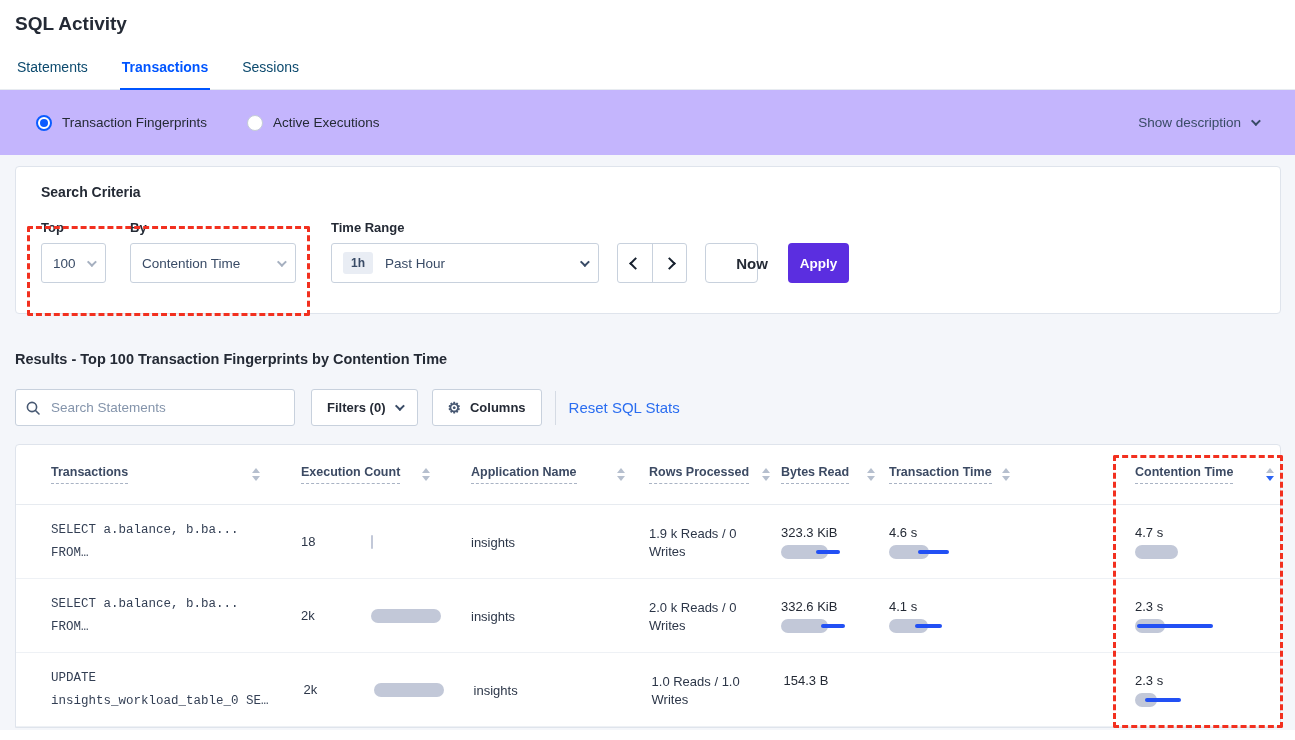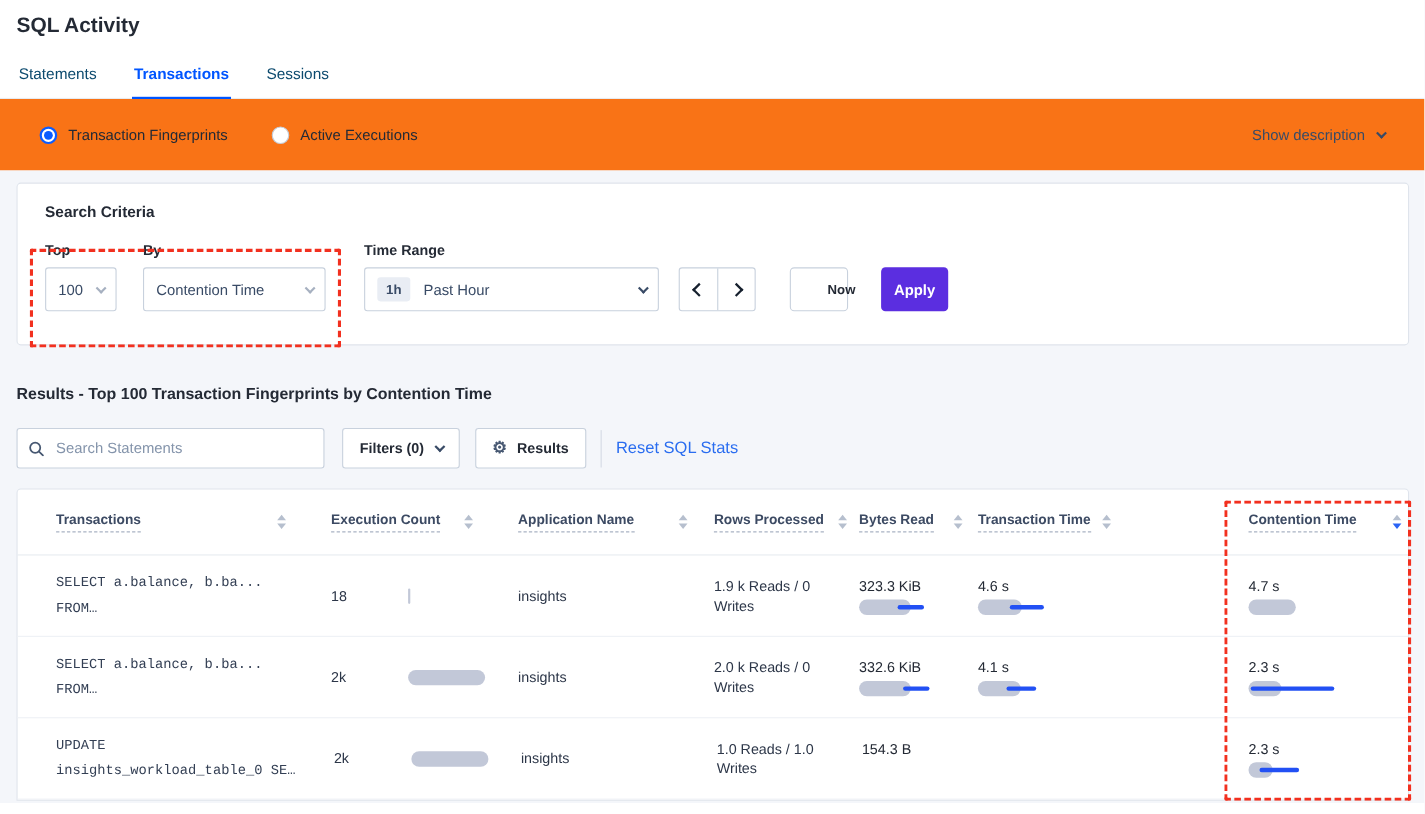--- a/index.html
+++ b/index.html
@@ -8,21 +8,21 @@
     width:1295px; height:740px; overflow:hidden; position:relative;
     font-family:"Liberation Sans", sans-serif; background:#fff; color:#242a35;
   }
   
   .topbar { padding:13px 15px 0 15px; }
   .page-title { font-size:19px; font-weight:700; margin:0; color:#242a35; }
   .tabs { display:flex; gap:30px; padding:0 15px; margin-top:24px; border-bottom:1px solid #e7ebf0; }
   .tab { font-size:14px; color:#0c4a6e; padding:0 2px 13px 2px; cursor:pointer; }
   .tab.active { color:#0055ff; font-weight:700; border-bottom:2px solid #0055ff; margin-bottom:-1px; }
   
-  .toggle-bar { height:65px; display:flex; align-items:center; padding:0 37px 0 36px; background:#f97316; }
+  .toggle-bar { height:65px; display:flex; align-items:center; padding:0 37px 0 36px; background:#c4b5fd; }
   .radio-group { display:flex; align-items:center; }
   .radio-group + .radio-group { margin-left:40px; }
   .radio-outer { width:16px; height:16px; border-radius:50%; border:2px solid #0b5cff; display:flex; align-items:center; justify-content:center; background:#fff; flex:0 0 16px; }
   .radio-outer .dot { width:8px; height:8px; border-radius:50%; background:#0b5cff; }
   .radio-outer.off { border:1.5px solid #c4ccd8; }
   .radio-label { margin-left:10px; font-size:13.5px; color:#242a35; }
   .show-desc { margin-left:auto; display:flex; align-items:center; gap:10px; font-size:13.5px; color:#394b66; cursor:pointer; }
   
   .chev-down { width:7px; height:7px; border-right:2px solid #394b66; border-bottom:2px solid #394b66; transform:rotate(45deg) translateY(-2px); }
   .chev-down.light { border-color:#a6b0c0; }
@@ -36,21 +36,21 @@
   .field label { display:block; font-size:13px; font-weight:700; color:#242a35; margin-bottom:8px; }
   .select { height:40px; border:1px solid #c8d1dd; border-radius:3px; background:#fff; display:flex; align-items:center; justify-content:space-between; padding:0 11px; font-size:13.5px; color:#394b66; cursor:pointer; }
   .f-top { width:65px; }
   .f-by { width:166px; margin-left:24px; }
   .f-time { width:268px; margin-left:35px; }
   .time-left { display:flex; align-items:center; gap:12px; }
   .time-badge { background:#e9edf4; border-radius:3px; font-size:12px; font-weight:700; color:#394b66; padding:4px 8px; }
   .pager { margin-left:18px; align-self:flex-end; display:flex; height:40px; border:1px solid #c8d1dd; border-radius:3px; background:#fff; }
   .pager-btn { width:34px; display:flex; align-items:center; justify-content:center; cursor:pointer; }
   .pager-btn + .pager-btn { border-left:1px solid #c8d1dd; }
-  .now-btn { margin-left:31px; align-self:flex-end; height:40px; width:53px; border:1px solid #c8d1dd; border-radius:4px; background:#fff; font-size:12px; font-weight:600; color:#242a35; display:flex; align-items:center; justify-content:center; cursor:pointer;padding-left:41px; }
+  .now-btn { margin-left:18px; align-self:flex-end; height:40px; width:53px; border:1px solid #c8d1dd; border-radius:4px; background:#fff; font-size:15px; font-weight:600; color:#242a35; display:flex; align-items:center; justify-content:center; cursor:pointer;padding-left:41px; }
   .apply-btn { margin-left:30px; align-self:flex-end; height:40px; width:61px; border:none; border-radius:4px; background:#5b2ee0; color:#fff; font-size:13.5px; font-weight:600; display:flex; align-items:center; justify-content:center; cursor:pointer; }
   
   .results-heading { margin:37px 0 0 0; font-size:14.5px; font-weight:700; color:#242a35; }
   .toolbar { margin-top:22px; display:flex; align-items:center; height:37px; }
   .search-box { width:280px; height:37px; border:1px solid #c8d1dd; border-radius:3px; background:#fff; display:flex; align-items:center; padding:0 10px; gap:9px; }
   .search-box input { border:none; outline:none; flex:1; font-size:13.5px; font-family:"Liberation Sans",sans-serif; color:#394b66; background:transparent; }
   .search-box input::placeholder { color:#8494ab; }
   .tbtn { height:37px; border:1px solid #c8d1dd; border-radius:3px; background:#fff; display:flex; align-items:center; gap:9px; padding:0 15px; font-size:13px; font-weight:600; color:#242a35; cursor:pointer; }
   .tbtn.filters { margin-left:16px; }
   .tbtn.columns { margin-left:14px; }
@@ -172,21 +172,21 @@
         <line x1="9.5" y1="9.5" x2="13" y2="13" stroke="#475872" stroke-width="1.6" stroke-linecap="round"></line>
       </svg>
       <input type="text" placeholder="Search Statements" style="">
     </div>
     <div class="tbtn filters">
       <span>Filters (0)</span>
       <span class="chev-down"></span>
     </div>
     <div class="tbtn columns">
       <span class="gear">⚙</span>
-      <span>Results</span>
+      <span>Columns</span>
     </div>
     <div class="vdiv"></div>
     <div class="reset-link">Reset SQL Stats</div>
   </div>
 
   <div class="table-card">
     <div class="thead">
       <div class="th c1">
         <span class="lbl">Transactions</span>
         <span class="sort">

